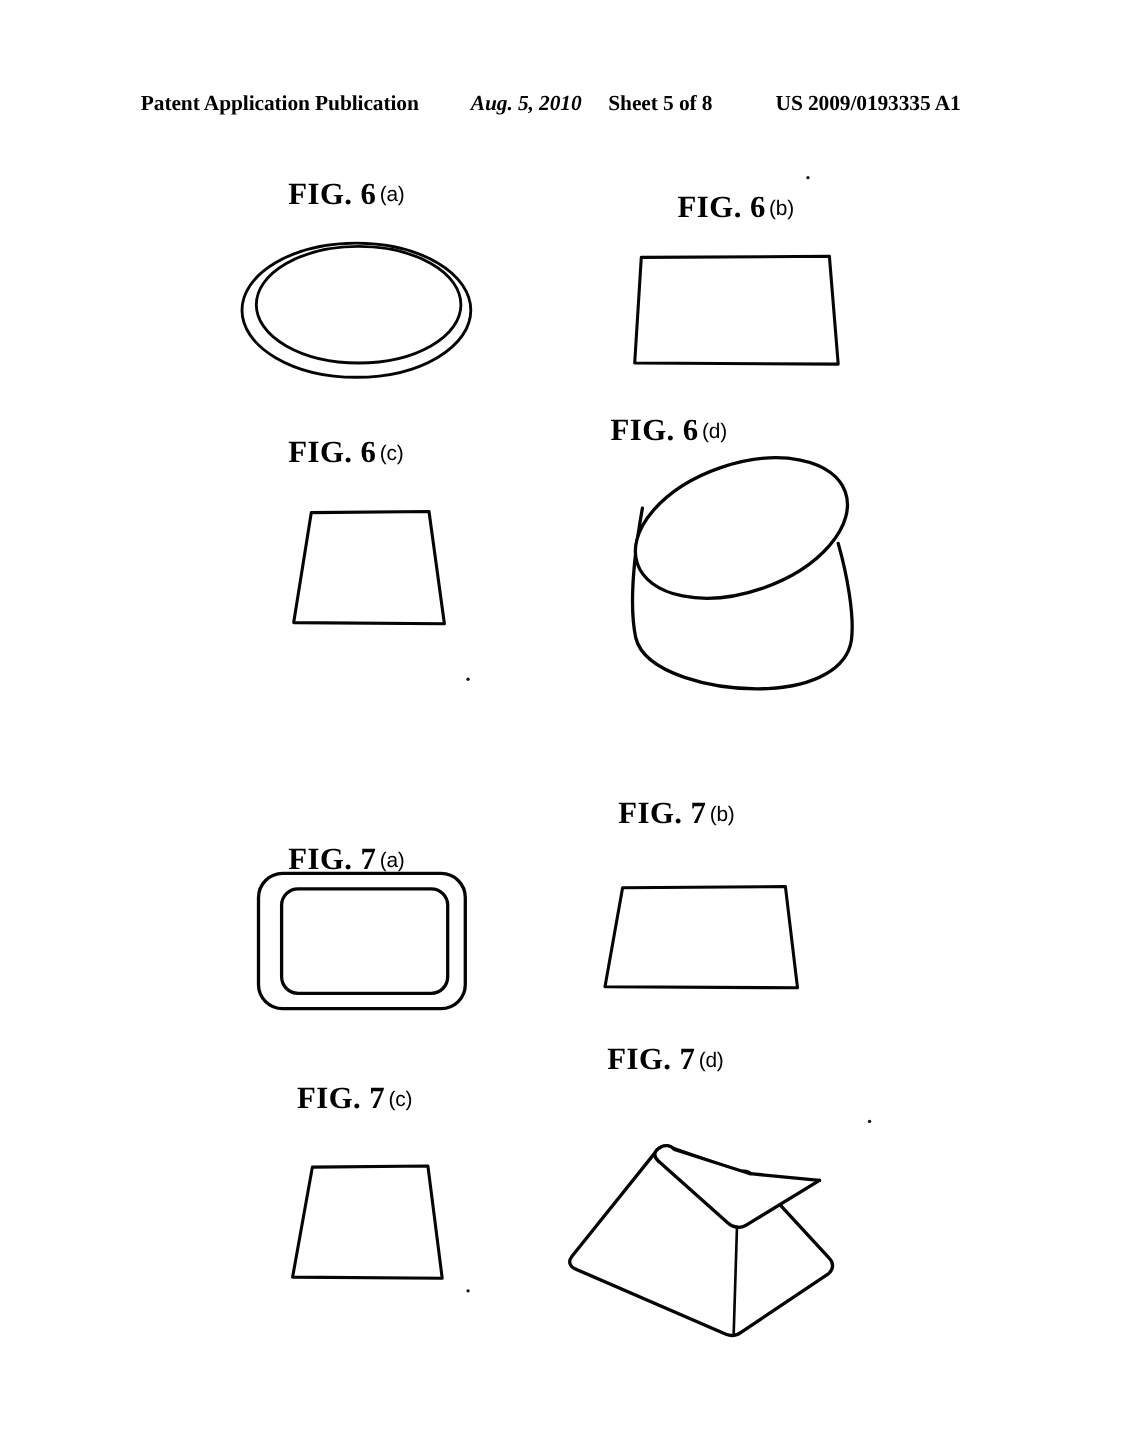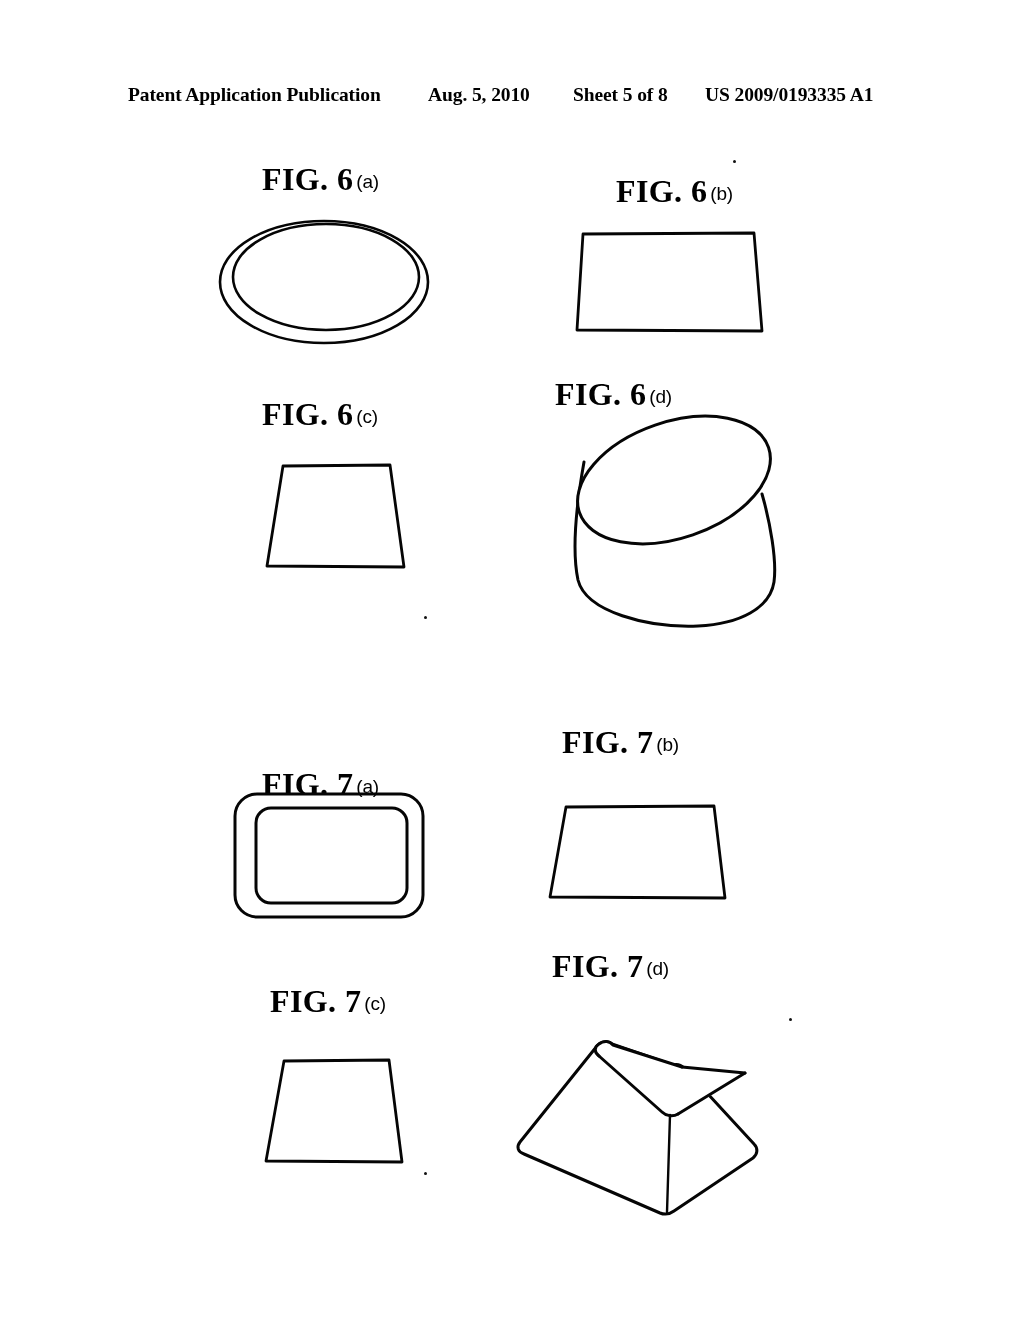--- a/index.html
+++ b/index.html
@@ -25,34 +25,34 @@
     height: 28px;
     display: flex;
     align-items: baseline;
     font-family: "Liberation Serif", serif;
     font-weight: bold;
     font-size: 19.5px;
     letter-spacing: -0.1px;
     white-space: nowrap;
   }
   .hdr-pub   { position: absolute; left: 128px; }
-  .hdr-date  { position: absolute; left: 428px; }
-  .hdr-sheet { position: absolute; left: 573px; }
+  .hdr-date  { position: absolute; left: 428px; font-style: italic; }
+  .hdr-sheet { position: absolute; left: 553px; }
   .hdr-patno { position: absolute; left: 705px; }
 
   
   .fig-label {
     position: absolute;
     white-space: nowrap;
     line-height: 1;
   }
   .fig-label .fig-main {
     font-family: "Liberation Serif", serif;
     font-weight: bold;
-    font-size: 32px;
+    font-size: 28px;
     letter-spacing: 0.4px;
   }
   .fig-label .fig-sub {
     font-family: "Liberation Sans", sans-serif;
     font-weight: normal;
     font-size: 19px;
     letter-spacing: -0.2px;
     margin-left: 3px;
     position: relative;
     top: -2px;

